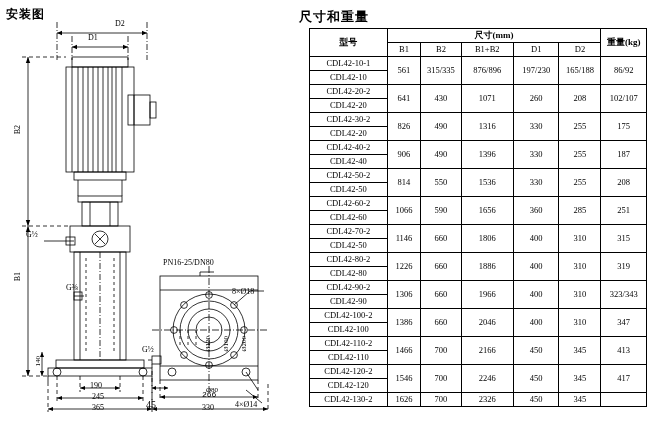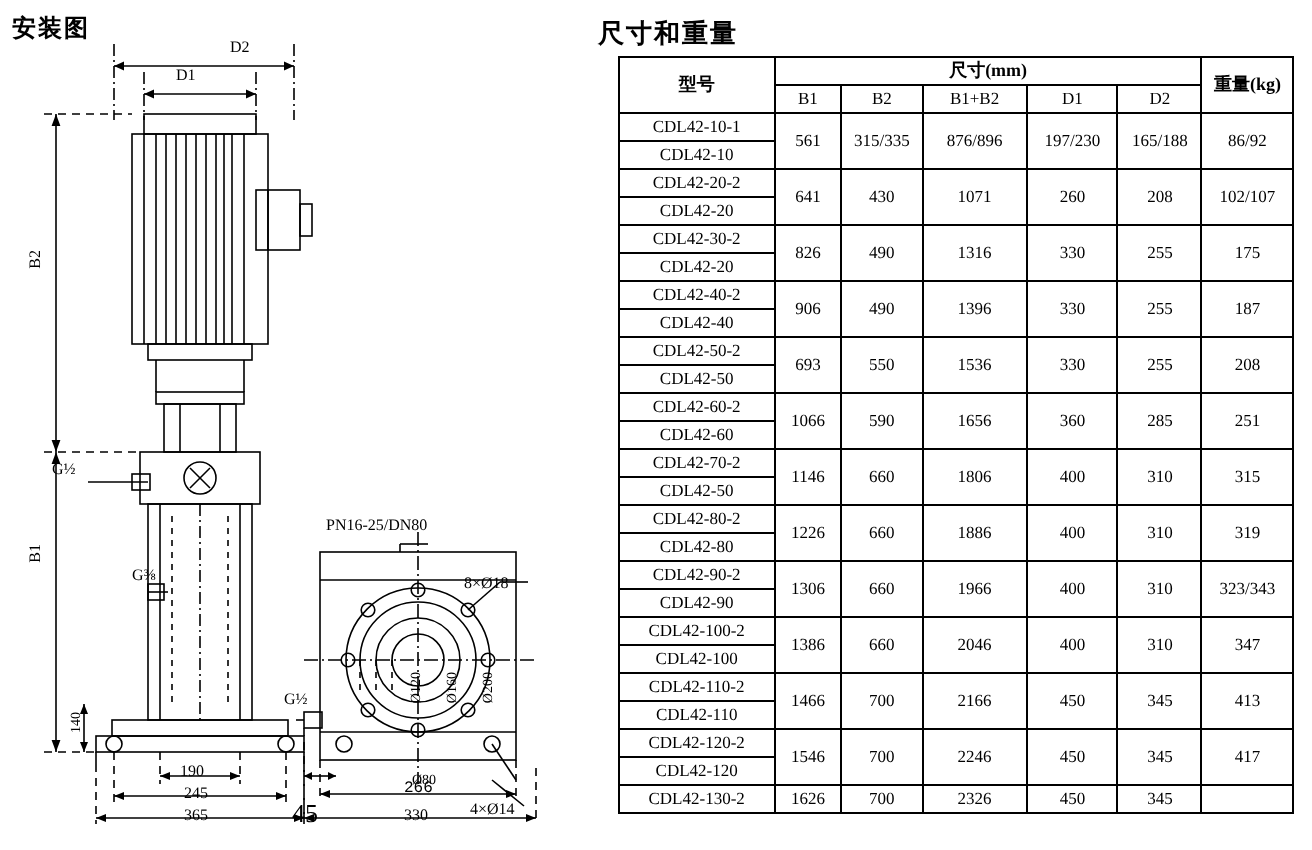--- a/index.html
+++ b/index.html
@@ -277,21 +277,21 @@
     <div class="dlabel" style="left:26px;top:230px;">G½</div>
     <div class="dlabel" style="left:66px;top:283px;">G⅜</div>
     <div class="dlabel" style="left:142px;top:345px;">G½</div>
     <div class="dlabel" style="left:163px;top:258px;">PN16-25/DN80</div>
     <div class="dlabel" style="left:232px;top:287px;">8×Ø18</div>
     <div class="dlabel vert" style="left:204px;top:336px;font-size:7px;">Ø120</div>
     <div class="dlabel vert" style="left:222px;top:336px;font-size:7px;">Ø160</div>
     <div class="dlabel vert" style="left:240px;top:336px;font-size:7px;">Ø200</div>
     <div class="dlabel" style="left:190px;top:386px;font-size:7px;padding-left:16px;">Ø80</div>
     <div class="dlabel" style="left:220px;top:400px;margin-left:15px;">4×Ø14</div>
-    <div class="dlabel" style="left:146px;top:399px;font-size:13px;">45</div>
+    <div class="dlabel" style="left:146px;top:399px;font-size:10px;">45</div>
     <div class="dlabel vert" style="left:34px;top:356px;font-size:7px;">140</div>
     <div class="dlabel" style="left:90px;top:381px;">190</div>
     <div class="dlabel" style="left:92px;top:392px;">245</div>
     <div class="dlabel" style="left:92px;top:403px;">365</div>
     <div class="dlabel" style="left:202px;top:390px;font-family:Liberation Mono, monospace;">266</div>
     <div class="dlabel" style="left:202px;top:403px;">330</div>
   </div>
 
   <div id="table-panel">
     <div id="table-title">尺寸和重量</div>
@@ -364,21 +364,21 @@
             <td rowspan="2">1396</td>
             <td rowspan="2">330</td>
             <td rowspan="2">255</td>
             <td rowspan="2">187</td>
           </tr>
           <tr>
             <td class="model">CDL42-40</td>
           </tr>
           <tr>
             <td class="model">CDL42-50-2</td>
-            <td rowspan="2">693</td>
+            <td rowspan="2">814</td>
             <td rowspan="2">550</td>
             <td rowspan="2">1536</td>
             <td rowspan="2">330</td>
             <td rowspan="2">255</td>
             <td rowspan="2">208</td>
           </tr>
           <tr>
             <td class="model">CDL42-50</td>
           </tr>
           <tr>

